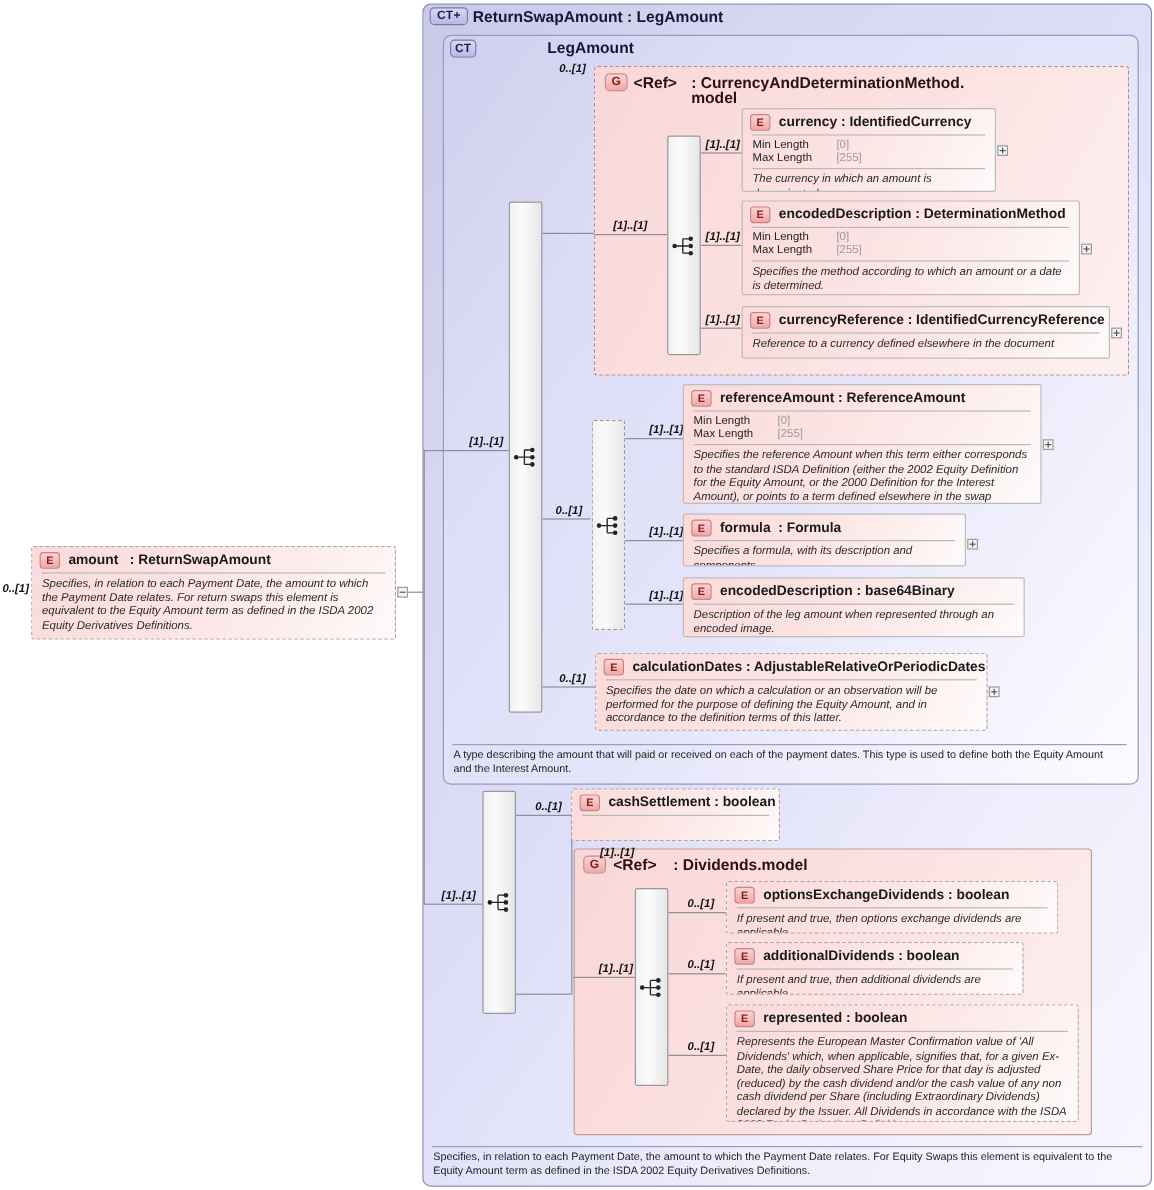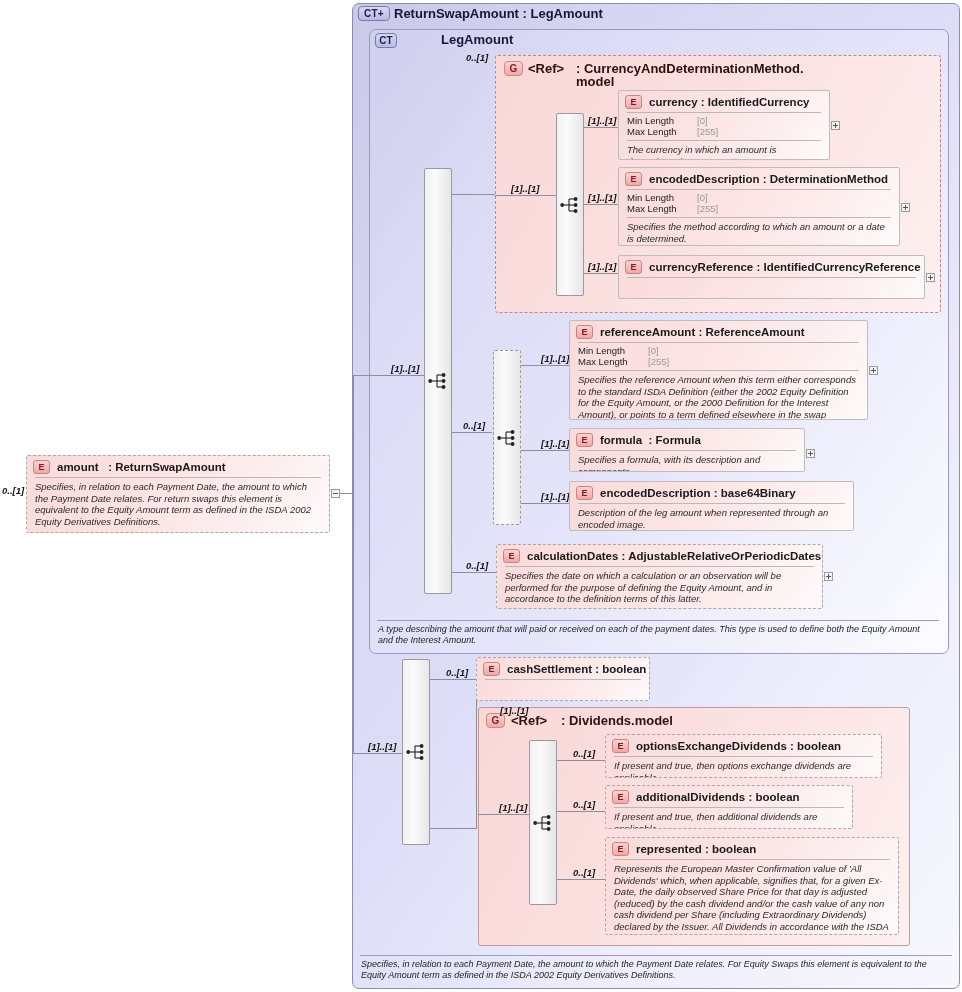--- a/index.html
+++ b/index.html
@@ -125,21 +125,20 @@
     font-style: italic;
     color: #2a2a2a;
     line-height: 11.5px;
     padding: 3px 8px 5px 8px;
   }
 
   
   .ct-doc {
     position: absolute;
     font-size: 9px;
-    font-style: italic;
     color: #1e1e1e;
     line-height: 11px;
   }
   .ct-doc-rule {
     position: absolute;
     border-top: 1px solid #9c9cbe;
     height: 0;
   }
 
   
@@ -203,21 +202,21 @@
     <span>CT+</span>
   </div>
   <div class="chip-title" style="left:394px; top:7px;">ReturnSwapAmount : LegAmount</div>
   <div class="ct-doc-rule" style="left:360px; top:955px; width:592px;"></div>
   <div class="ct-doc" style="left:361px; top:959px; width:580px;">Specifies, in relation to each Payment Date, the amount to which the Payment Date relates. For Equity Swaps this element is equivalent to the Equity Amount term as defined in the ISDA 2002 Equity Derivatives Definitions.</div>
 
   <div class="abs ct-inner" style="left:369px; top:29px; width:580px; height:625px;"></div>
   <div class="chip ct" style="left:375px; top:33px;">
     <span>CT</span>
   </div>
-  <div class="chip-title" style="left:398px; top:33px;padding-left:43px;">LegAmount</div>
+  <div class="chip-title" style="left:413px; top:33px;padding-left:43px;">LegAmount</div>
   <div class="ct-doc-rule" style="left:377px; top:620px; width:562px;"></div>
   <div class="ct-doc" style="left:378px; top:624px; width:556px;">A type describing the amount that will paid or received on each of the payment dates. This type is used to define both the Equity Amount and the Interest Amount.</div>
 
   <div class="el abs" style="left:26px; top:455px; width:304px; height:78px;">
     <div class="el-head">
       <div class="el-badge">E</div>
       <div class="el-name"><span>amount</span>&nbsp;&nbsp; <span>: ReturnSwapAmount</span></div>
     </div>
     <div class="el-rule"></div>
     <div class="el-doc">Specifies, in relation to each Payment Date, the amount to which the Payment Date relates. For return swaps this element is equivalent to the Equity Amount term as defined in the ISDA 2002 Equity Derivatives Definitions.</div>
@@ -341,20 +340,21 @@
     <div class="el-doc">Specifies the method according to which an amount or a date is determined.</div>
   </div>
   <div class="expander plus" style="left:901px; top:203px;"></div>
 
   <div class="el solid abs" style="left:618px; top:255px; width:307px; height:44px;">
     <div class="el-head">
       <div class="el-badge">E</div>
       <div class="el-name"><span>currencyReference</span> <span>: IdentifiedCurrencyReference</span></div>
     </div>
     <div class="el-rule"></div>
+    <div class="el-doc">Reference to a currency defined elsewhere in the document</div>
   </div>
   <div class="expander plus" style="left:926px; top:273px;"></div>
 
   <div class="comp dashed" style="left:493px; top:350px; width:28px; height:175px;">
     <svg class="glyph" viewBox="0 0 20 18">
       <circle cx="2.2" cy="9" r="1.9" fill="#222"></circle>
       <line x1="4" y1="9" x2="9" y2="9" stroke="#222" stroke-width="1.1"></line>
       <line x1="9" y1="3" x2="9" y2="15" stroke="#222" stroke-width="1.1"></line>
       <line x1="9" y1="3" x2="14" y2="3" stroke="#222" stroke-width="1.1"></line>
       <line x1="9" y1="9" x2="14" y2="9" stroke="#222" stroke-width="1.1"></line>

